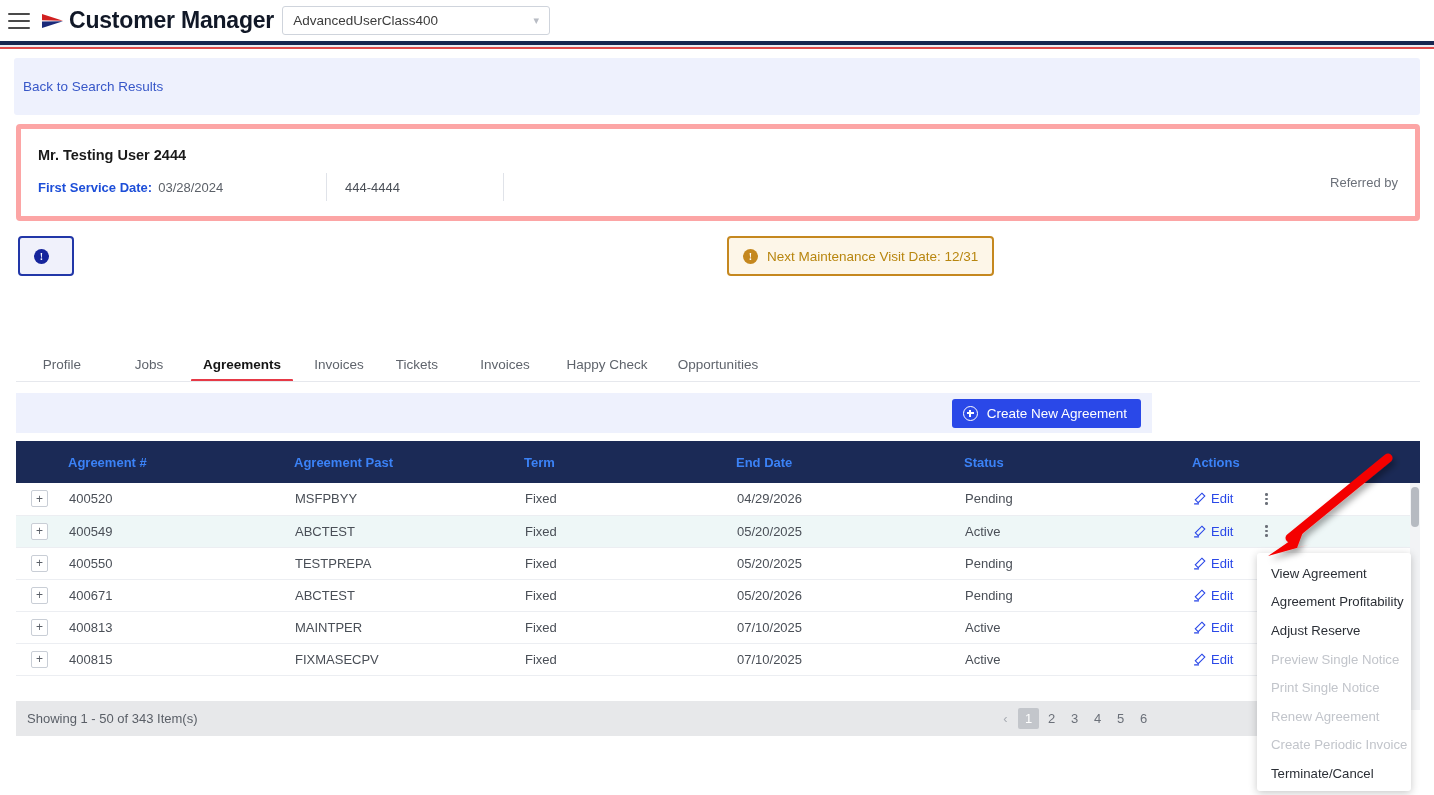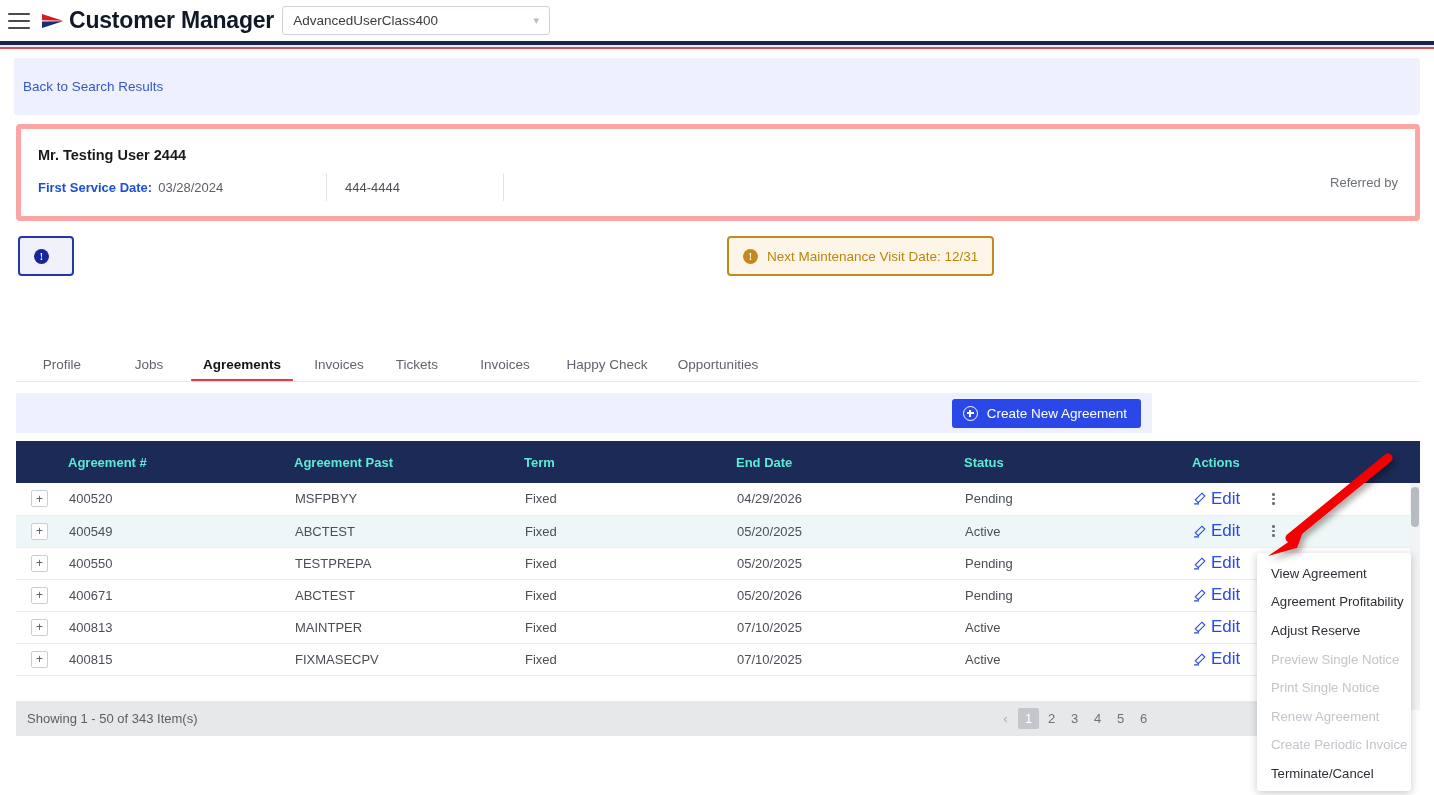--- a/index.html
+++ b/index.html
@@ -121,21 +121,21 @@
   .plus-circle::before, .plus-circle::after {
     content: ""; position: absolute; background: #fff;
   }
   .plus-circle::before { left: 3px; right: 3px; top: 5.6px; height: 1.6px; }
   .plus-circle::after { top: 3px; bottom: 3px; left: 5.6px; width: 1.6px; }
 
   
   .table-wrap { position: absolute; left: 16px; top: 441px; width: 1404px; }
   table.grid { width: 100%; border-collapse: collapse; table-layout: fixed; }
   table.grid thead th {
-    background: #1b2a56; color: #5eead4; font-size: 13px; font-weight: bold;
+    background: #1b2a56; color: #3b82f6; font-size: 13px; font-weight: bold;
     text-align: left; height: 42px; padding: 0 0 0 0; vertical-align: middle;
   }
   thead th.c-exp  { width: 48px; }
   thead th.c-num  { width: 230px; }
   thead th.c-type { width: 230px; }
   thead th.c-term { width: 212px; margin-left: 40px; }
   thead th.c-end  { width: 228px; }
   thead th.c-stat { width: 228px; }
   thead th.c-act  { width: 228px; }
   thead th span { display: block; }
@@ -144,21 +144,21 @@
     border-bottom: 1px solid #eceef2; background: #ffffff;
   }
   tbody tr.alt td { background: #eef7f7; }
   .expander {
     width: 17px; height: 17px; border: 1px solid #c9ced6; border-radius: 2px;
     background: #fff; display: inline-flex; align-items: center; justify-content: center;
     font-size: 12px; color: #5a5f67; line-height: 1; cursor: pointer; margin-left: 14px;
   }
   .act-cell { display: flex; align-items: center; }
   .edit-link {
-    color: #2a48e8; font-size: 17px; cursor: pointer; display: inline-flex;
+    color: #2a48e8; font-size: 13px; cursor: pointer; display: inline-flex;
     align-items: center; margin-left: 0;
   }
   .pencil { width: 13px; height: 13px; margin-right: 5px; flex: 0 0 auto; }
   .kebab {
     margin-left: 28px; display: inline-flex; flex-direction: column; gap: 2px;
     cursor: pointer; padding: 2px 4px;
   }
   .kebab i { width: 2.5px; height: 2.5px; border-radius: 50%; background: #6b7079; display: block; }
 
   

